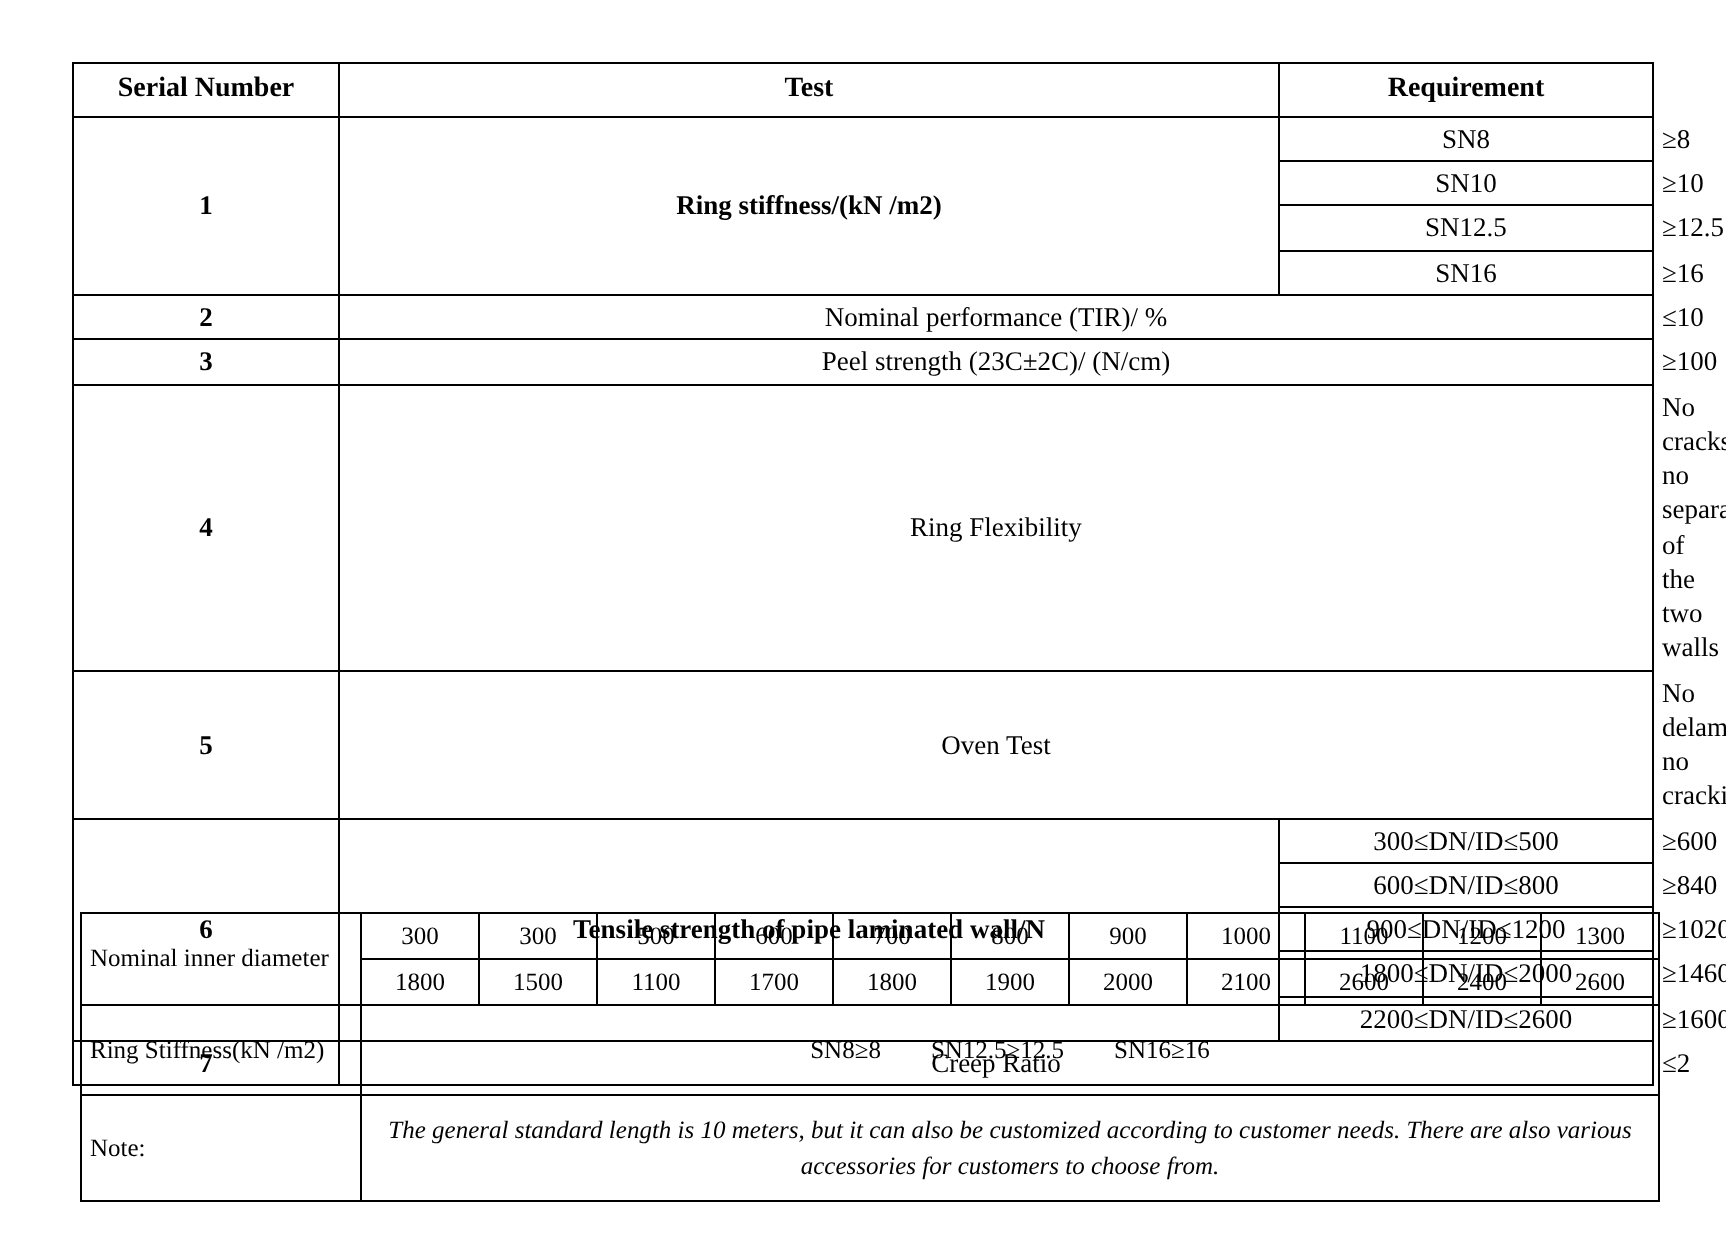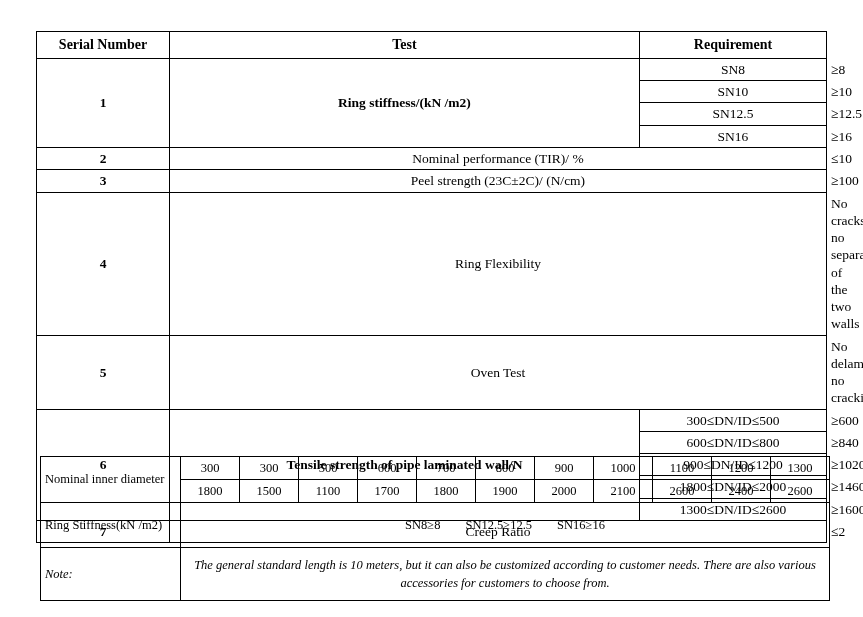--- a/index.html
+++ b/index.html
@@ -76,21 +76,21 @@
   }
   .dims-label {
     width: 140px;
     text-align: left !important;
     padding-left: 4px !important;
     font-size: 12.5px;
   }
   .dim-cell { width: 59px; height: 18px; }
   .stiff-row td.val { height: 40px; }
   .note-row td.val { height: 44px; padding: 4px 10px !important; line-height: 1.45; font-style: italic; }
-  .note-label { vertical-align: middle; font-style: italic; }
+  .note-label { vertical-align: middle; }
 </style>
 </head>
 <body>
 
 <div class="page">
 
   <table class="spec">
     <colgroup>
       <col class="col-serial">
       <col class="col-item">
@@ -160,21 +160,21 @@
       </tr>
       <tr class="r-sub">
         <td>900≤DN/ID≤1200</td>
         <td>≥1020</td>
       </tr>
       <tr class="r-sub">
         <td>1800≤DN/ID≤2000</td>
         <td>≥1460</td>
       </tr>
       <tr class="r-sub">
-        <td>1300≤DN/ID≤2600</td>
+        <td>2200≤DN/ID≤2600</td>
         <td>≥1600</td>
       </tr>
 
       <tr class="r-2">
         <td class="serial-cell">7</td>
         <td colspan="2">Creep Ratio</td>
         <td>≤2</td>
       </tr>
     </tbody>
   </table>

